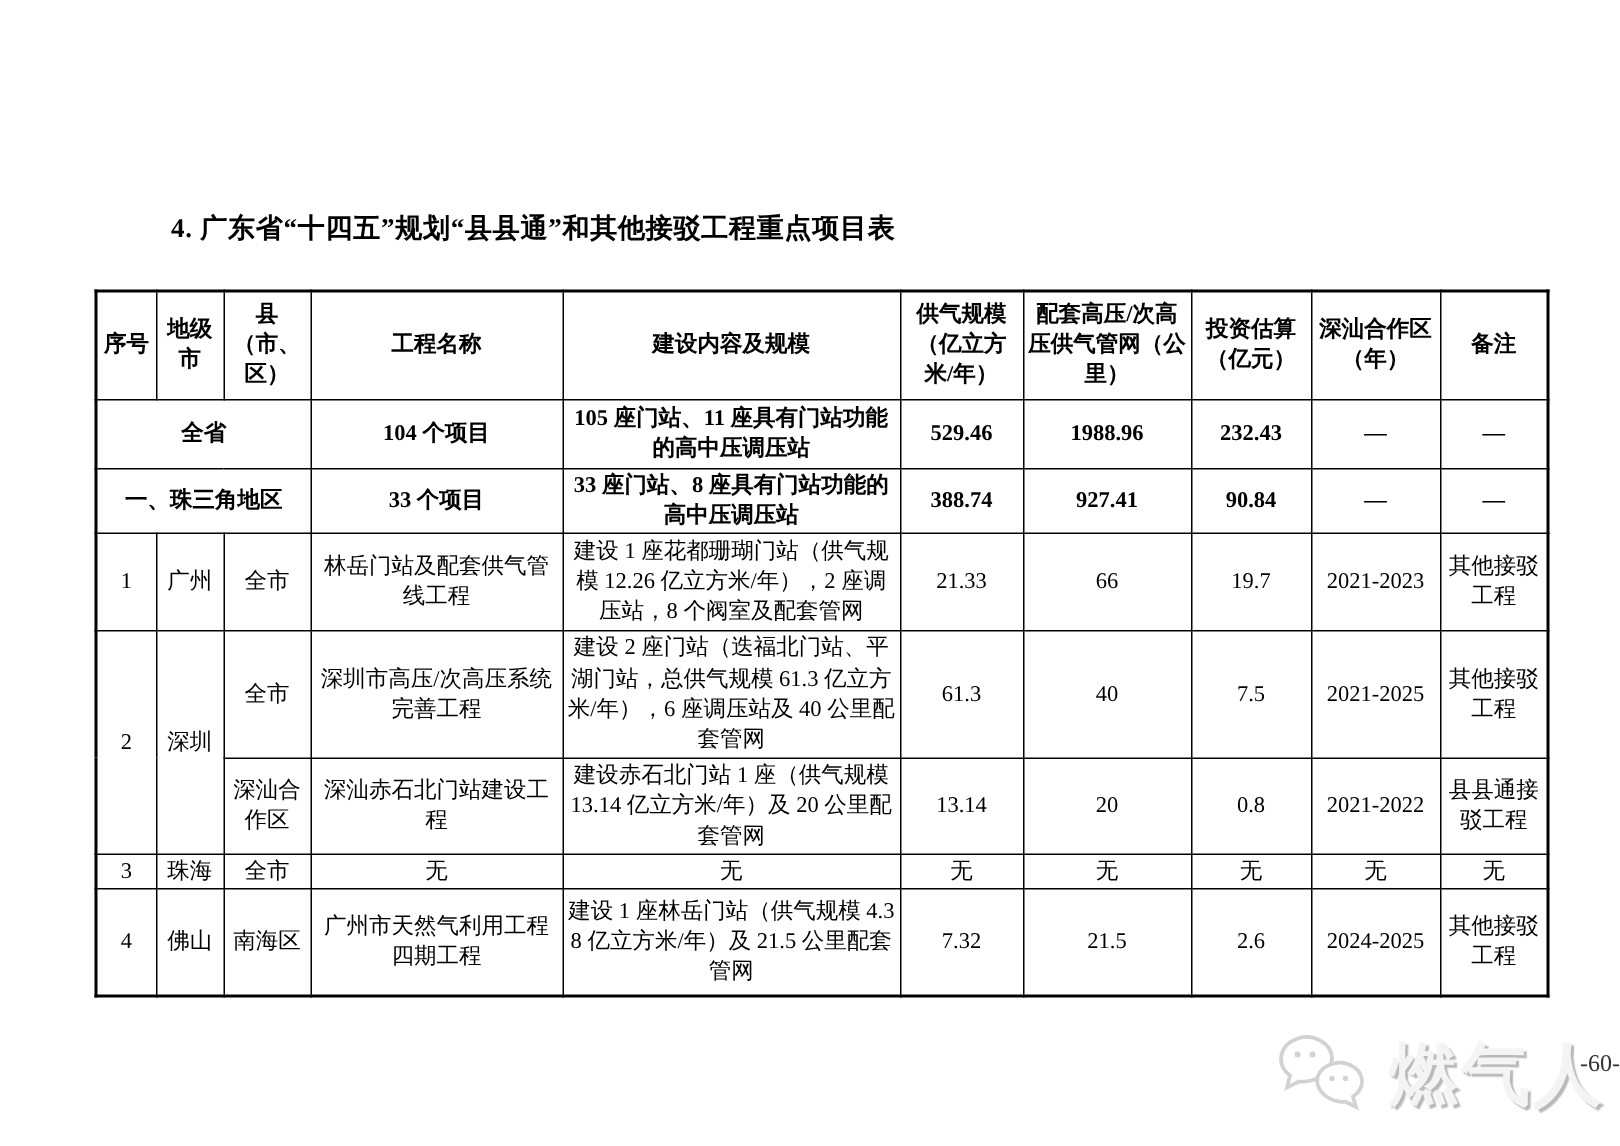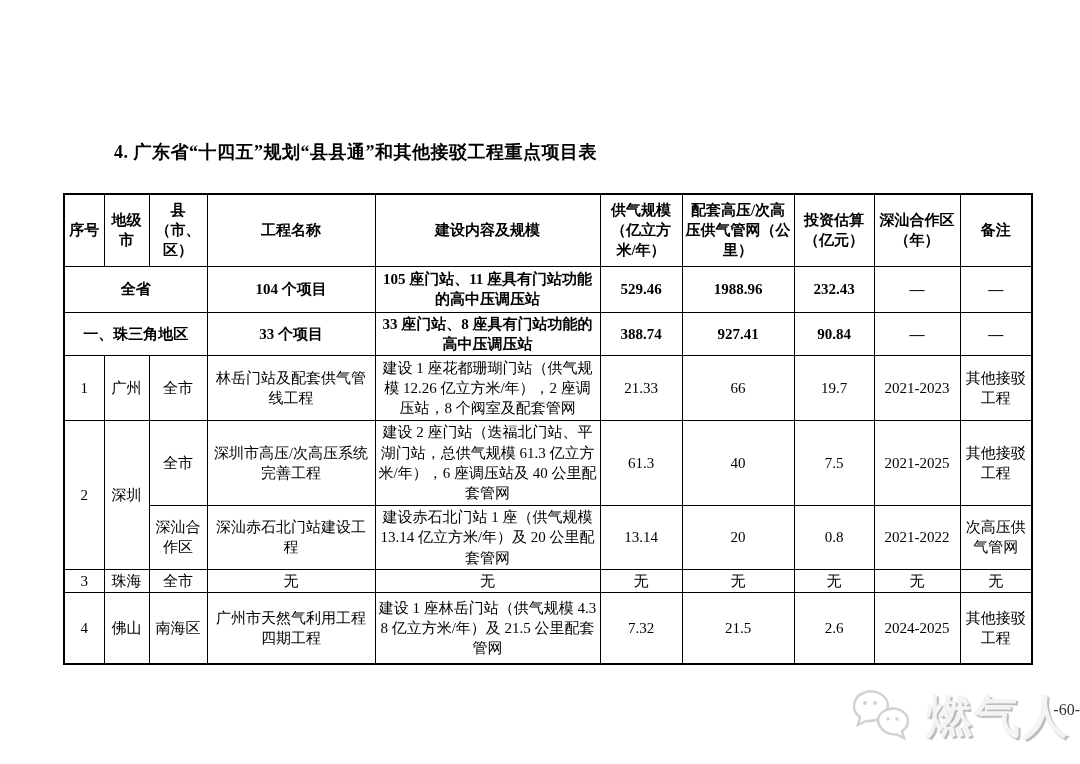--- a/index.html
+++ b/index.html
@@ -130,21 +130,21 @@
     </tr>
 
     <tr style="height:63px">
       <td>深汕合作区</td>
       <td>深汕赤石北门站建设工程</td>
       <td>建设赤石北门站 1 座（供气规模 13.14 亿立方米/年）及 20 公里配套管网</td>
       <td>13.14</td>
       <td>20</td>
       <td>0.8</td>
       <td>2021-2022</td>
-      <td>次高压供气管网</td>
+      <td>县县通接驳工程</td>
     </tr>
 
     <tr style="height:22px">
       <td>3</td>
       <td>珠海</td>
       <td>全市</td>
       <td>无</td>
       <td>无</td>
       <td>无</td>
       <td>无</td>

